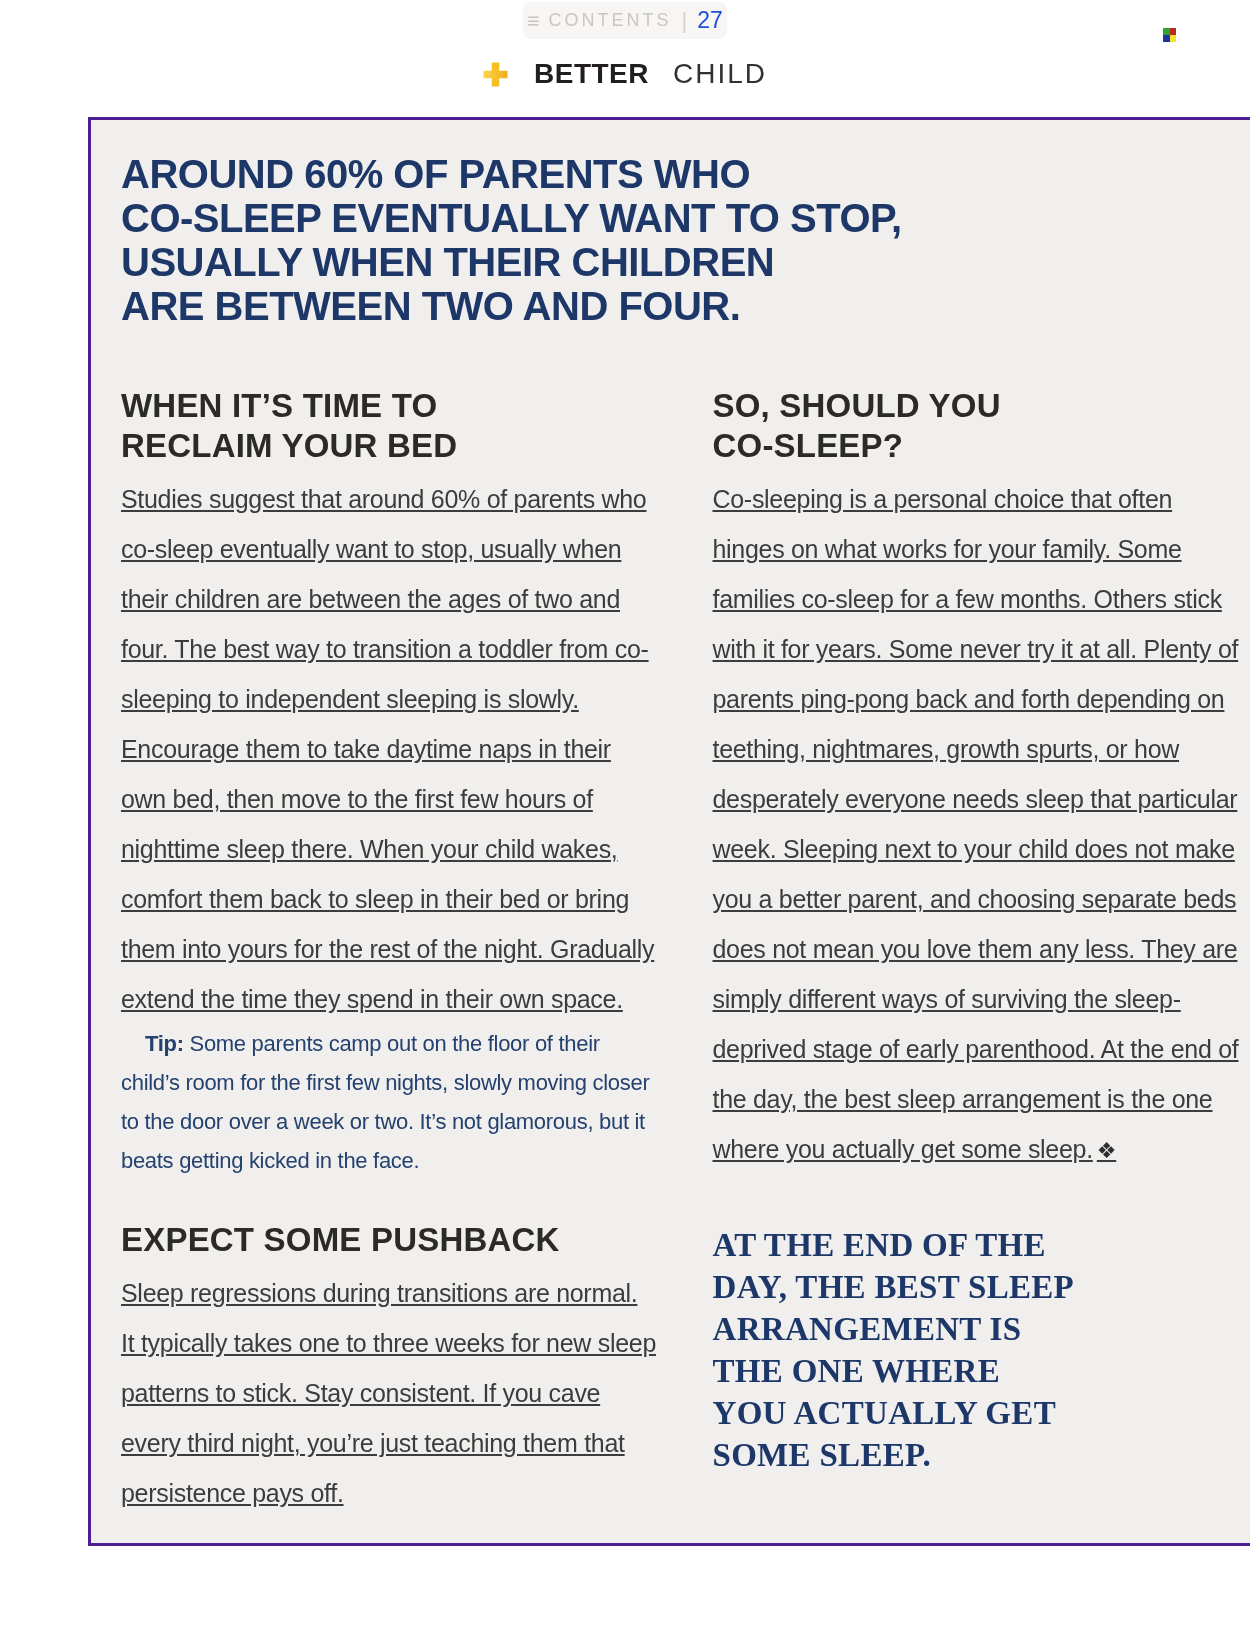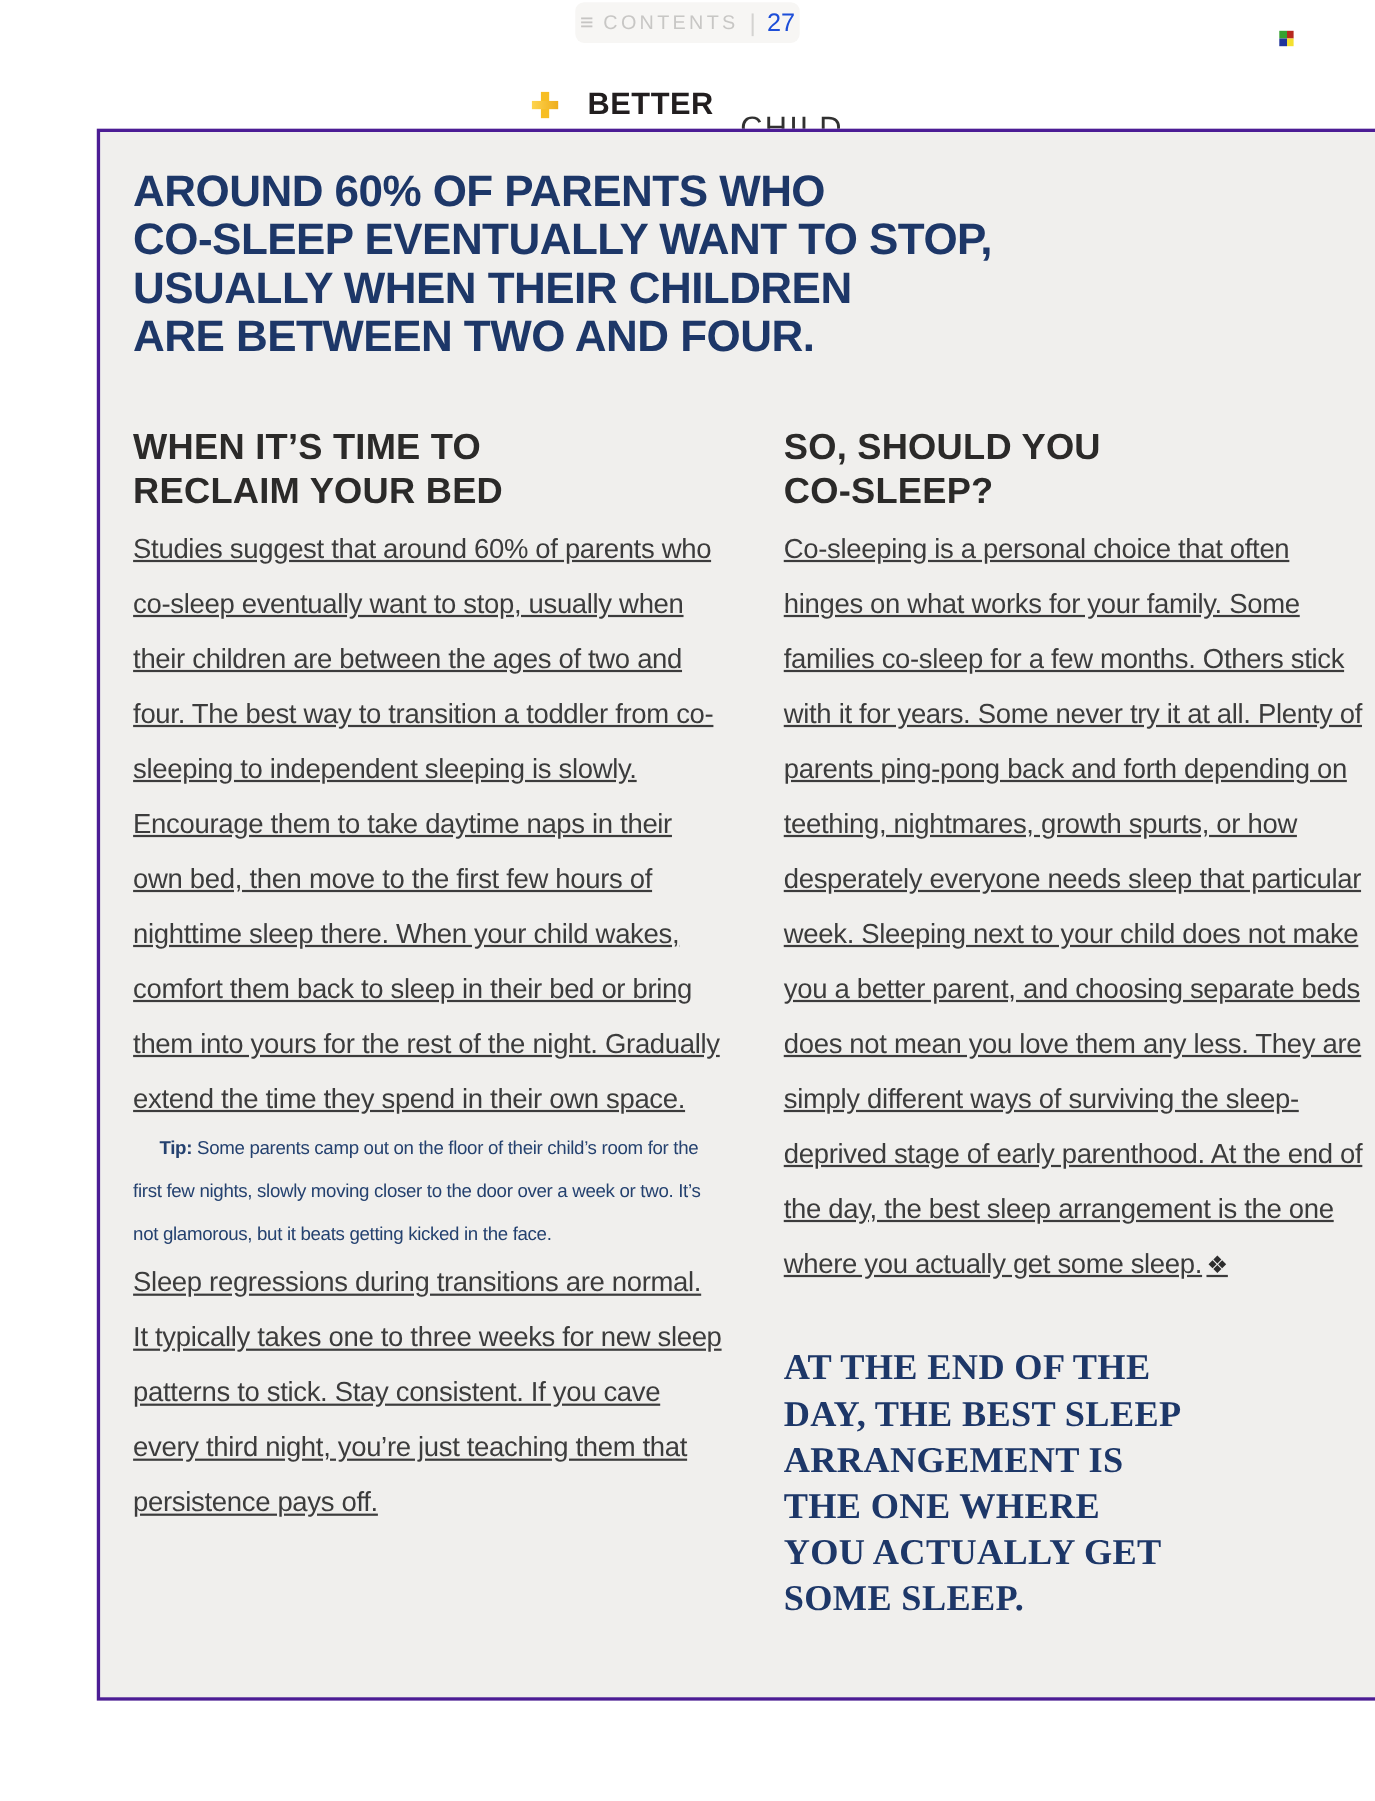--- a/index.html
+++ b/index.html
@@ -71,21 +71,20 @@
     font-weight: 800;
     color: #221e1f;
     letter-spacing: 0.5px;
   }
   .logo-light {
     font-size: 28px;
     font-weight: 400;
     color: #313131;
     letter-spacing: 2px;
     margin-left: -2px;
-    margin-top: 42px;
   }
 
   
   .corner-icon {
     position: absolute;
     top: 28px;
     left: 1163px;
     width: 13px;
     height: 14px;
     display: grid;
@@ -133,21 +132,21 @@
   .section-heading.second { margin-top: 40px; margin-bottom: 8px; }
 
   .body-text {
     font-size: 25px;
     line-height: 50px;
     letter-spacing: -0.3px;
     color: #3c3c3c;
     text-decoration: underline;
   }
   .tip-text {
-    font-size: 17px;
+    font-size: 22px;
     line-height: 39px;
     letter-spacing: -0.3px;
     color: #24416f;
     text-indent: 24px;
   }
   .tip-text b { font-weight: 700; }
 
   .end-mark {
     color: #2e2e2e;
     font-size: 22px;
@@ -208,20 +207,21 @@
 USUALLY WHEN THEIR CHILDREN
 ARE BETWEEN TWO AND FOUR.</h1>
 
     <div class="columns">
 
       <div class="col">
         <h2 class="section-heading">WHEN IT’S TIME TO
 RECLAIM YOUR BED</h2>
         <p class="body-text">Studies suggest that around 60% of parents who co-sleep eventually want to stop, usually when their children are between the ages of two and four. The best way to transition a toddler from co-sleeping to independent sleeping is slowly. Encourage them to take daytime naps in their own bed, then move to the first few hours of nighttime sleep there. When your child wakes, comfort them back to sleep in their bed or bring them into yours for the rest of the night. Gradually extend the time they spend in their own space.</p>
         <p class="tip-text"><b>Tip:</b><span> Some parents camp out on the floor of their child’s room for the first few nights, slowly moving closer to the door over a week or two. It’s not glamorous, but it beats getting kicked in the face.</span></p>
+        <h2 class="section-heading second">EXPECT SOME PUSHBACK</h2>
         <p class="body-text">Sleep regressions during transitions are normal. It typically takes one to three weeks for new sleep patterns to stick. Stay consistent. If you cave every third night, you’re just teaching them that persistence pays off.</p>
       </div>
 
       <div class="col">
         <h2 class="section-heading">SO, SHOULD YOU
 CO-SLEEP?</h2>
         <p class="body-text"><span>Co-sleeping is a personal choice that often hinges on what works for your family. Some families co-sleep for a few months. Others stick with it for years. Some never try it at all. Plenty of parents ping-pong back and forth depending on teething, nightmares, growth spurts, or how desperately everyone needs sleep that particular week. Sleeping next to your child does not make you a better parent, and choosing separate beds does not mean you love them any less. They are simply different ways of surviving the sleep-deprived stage of early parenthood. At the end of the day, the best sleep arrangement is the one where you actually get some sleep.</span><span class="end-mark">❖</span></p>
         <div class="pull-quote">AT THE END OF THE
 DAY, THE BEST SLEEP
 ARRANGEMENT IS

